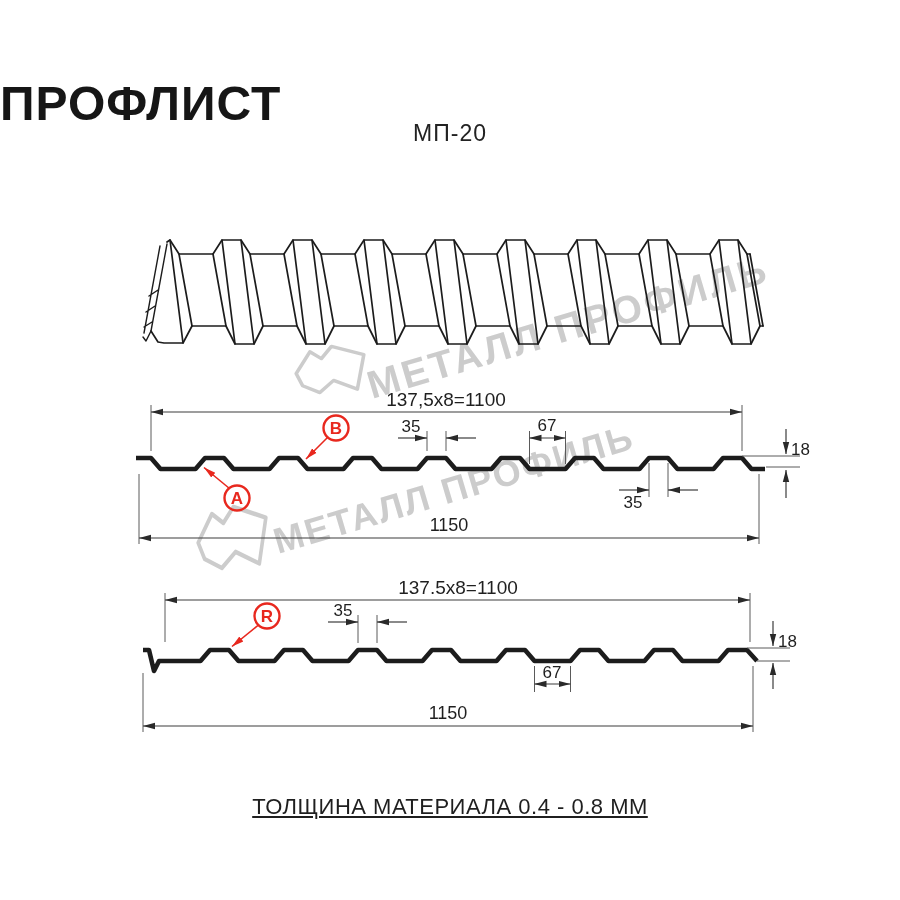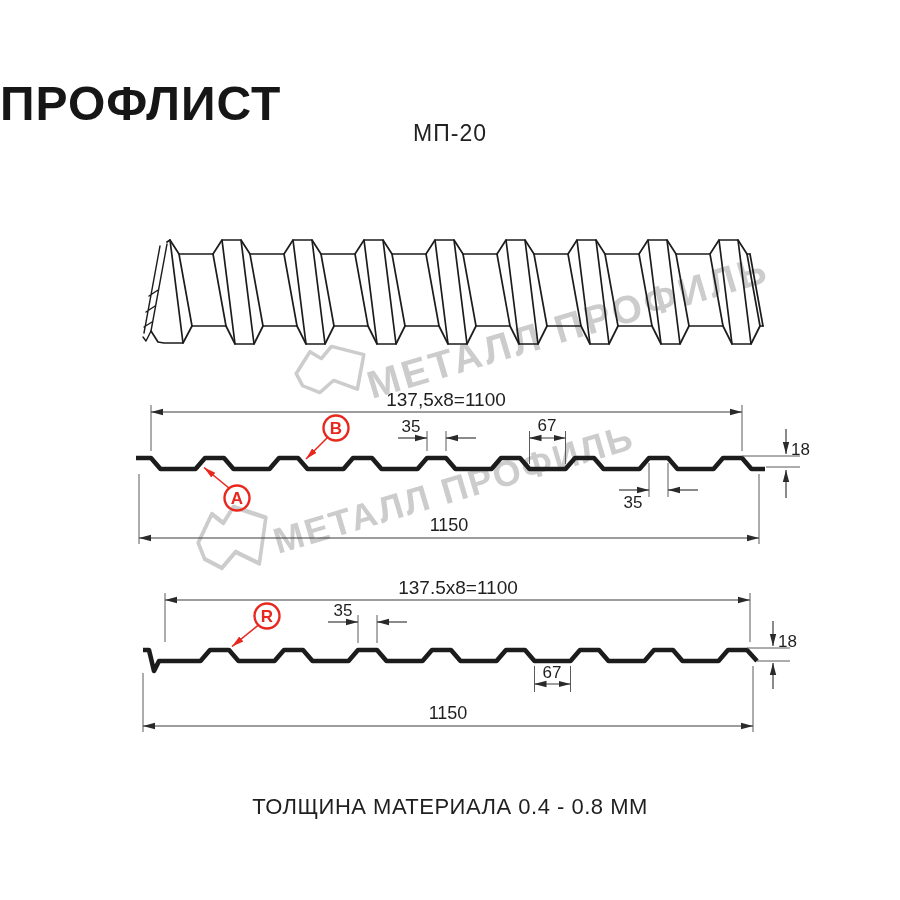--- a/index.html
+++ b/index.html
@@ -4,21 +4,21 @@
 <style>
   html,body{margin:0;padding:0;}
   body{width:900px;height:900px;background:#ffffff;position:relative;overflow:hidden;
        font-family:"Liberation Sans", sans-serif;}
   .abs{position:absolute;}
   #title{top:76px;left:0;width:744px;text-align:left;font-size:48px;font-weight:800;
          letter-spacing:1px;color:#161616;}
   #model{top:120px;left:0;width:900px;text-align:center;font-size:23px;font-weight:500;
          letter-spacing:1px;color:#222;}
   #footer-note{top:794px;left:0;width:900px;text-align:center;font-size:22px;font-weight:500;
-         letter-spacing:0.5px;color:#1f1f1f;}
+         letter-spacing:0.5px;color:#1f1f1f;text-decoration:underline;}
   svg{position:absolute;top:0;left:0;}
   .thin{stroke:#5a5a5a;stroke-width:1;fill:none;}
   .dimline{stroke:#3c3c3c;stroke-width:1.2;fill:none;}
   .thick{stroke:#1c1c1c;stroke-width:4.6;fill:none;stroke-linejoin:round;}
   .iso{stroke:#1c1c1c;stroke-width:1.7;fill:none;stroke-linejoin:round;stroke-linecap:round;}
   .dimtext{font-family:"Liberation Sans",sans-serif;font-size:17px;fill:#1f1f1f;}
   .dimbig{font-family:"Liberation Sans",sans-serif;font-size:19px;fill:#1f1f1f;}
   .red{stroke:#e8281e;fill:none;}
   .redtext{font-family:"Liberation Sans",sans-serif;font-size:17px;font-weight:600;fill:#e8281e;}
   .wm{fill:#cccccc;font-family:"Liberation Sans",sans-serif;font-weight:700;font-size:39px;letter-spacing:3px;}

